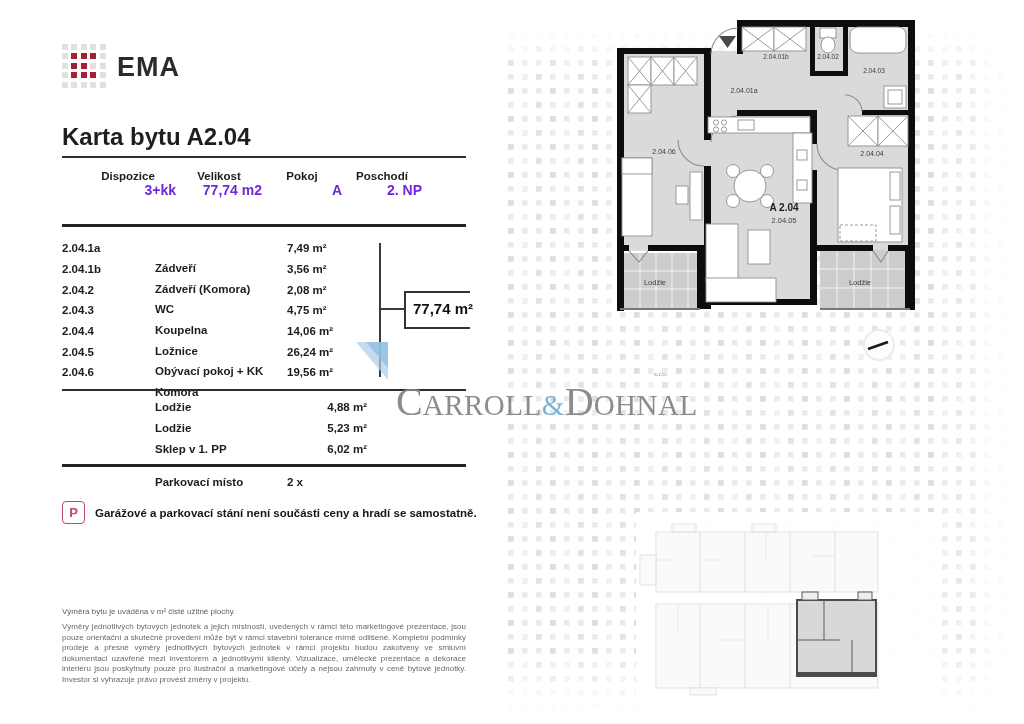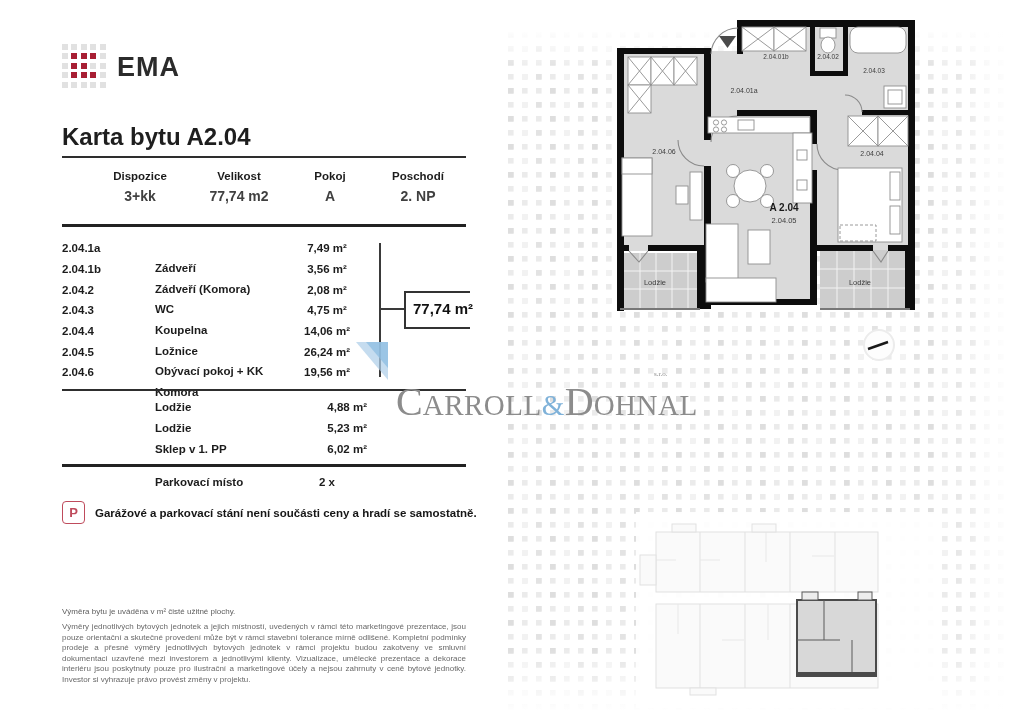--- a/index.html
+++ b/index.html
@@ -16,41 +16,41 @@
 
   
   #page-title{left:62px;top:123px;font-size:24px;font-weight:bold;color:#1e1e1e;}
   .rule{left:62px;width:404px;background:#2e2e2e;}
   #rule-1{top:156px;height:2px;}
   #rule-2{top:224px;height:3px;background:#222;}
   #rule-3{top:389px;height:2px;}
   #rule-4{top:464px;height:3px;background:#222;}
 
   
-  #summary{left:62px;top:170px;width:404px;display:grid;
-           grid-template-columns:96px 86px 80px 80px;padding-left:30px;box-sizing:border-box;gap:8px;}
+  #summary{left:50px;top:170px;width:404px;display:grid;
+           grid-template-columns:96px 86px 80px 80px;padding-left:30px;box-sizing:border-box;}
   .sum-cell{text-align:center;}
   .sum-label{font-size:11.5px;font-weight:bold;color:#1c1c1c;}
-  .sum-value{font-size:14px;font-weight:bold;margin-top:6px;color:#404040;}
+  .sum-value{font-size:14px;font-weight:bold;color:#6d28d9;text-align:right;}
 
   
   #rooms{left:62px;top:238px;width:404px;}
   .room-row{display:flex;height:20.7px;align-items:center;font-size:11.5px;font-weight:bold;}
   .room-code{width:93px;}
   .room-name{flex:1;margin-top:39px;}
-  .room-area{width:80px;text-align:center;margin-right:99px;}
+  .room-area{width:80px;text-align:left;margin-right:99px;}
 
   
   #extras{left:62px;top:397px;width:404px;}
   .extra-row{display:flex;height:20.7px;align-items:center;font-size:11.5px;font-weight:bold;}
   .extra-name{margin-left:93px;flex:1;}
   .extra-area{width:80px;text-align:right;margin-right:99px;}
   #parking-row{left:62px;top:476px;width:404px;display:flex;font-size:11.5px;font-weight:bold;}
   #parking-label{margin-left:93px;flex:1;}
-  #parking-value{width:80px;text-align:center;margin-right:99px;}
+  #parking-value{width:80px;text-align:left;margin-right:99px;}
 
   
   #bracket-line{left:379px;top:243px;width:2px;height:134px;background:#3a3a3a;}
   #bracket-tick{left:381px;top:308px;width:23px;height:2px;background:#3a3a3a;}
   .badge-line{background:#333;}
   #badge-top{left:404px;top:291px;width:66px;height:2px;}
   #badge-bottom{left:404px;top:327px;width:66px;height:2px;}
   #badge-left{left:404px;top:291px;width:2px;height:38px;}
   #badge-text{left:413px;top:300px;font-size:15px;font-weight:bold;white-space:nowrap;color:#111;}
 

